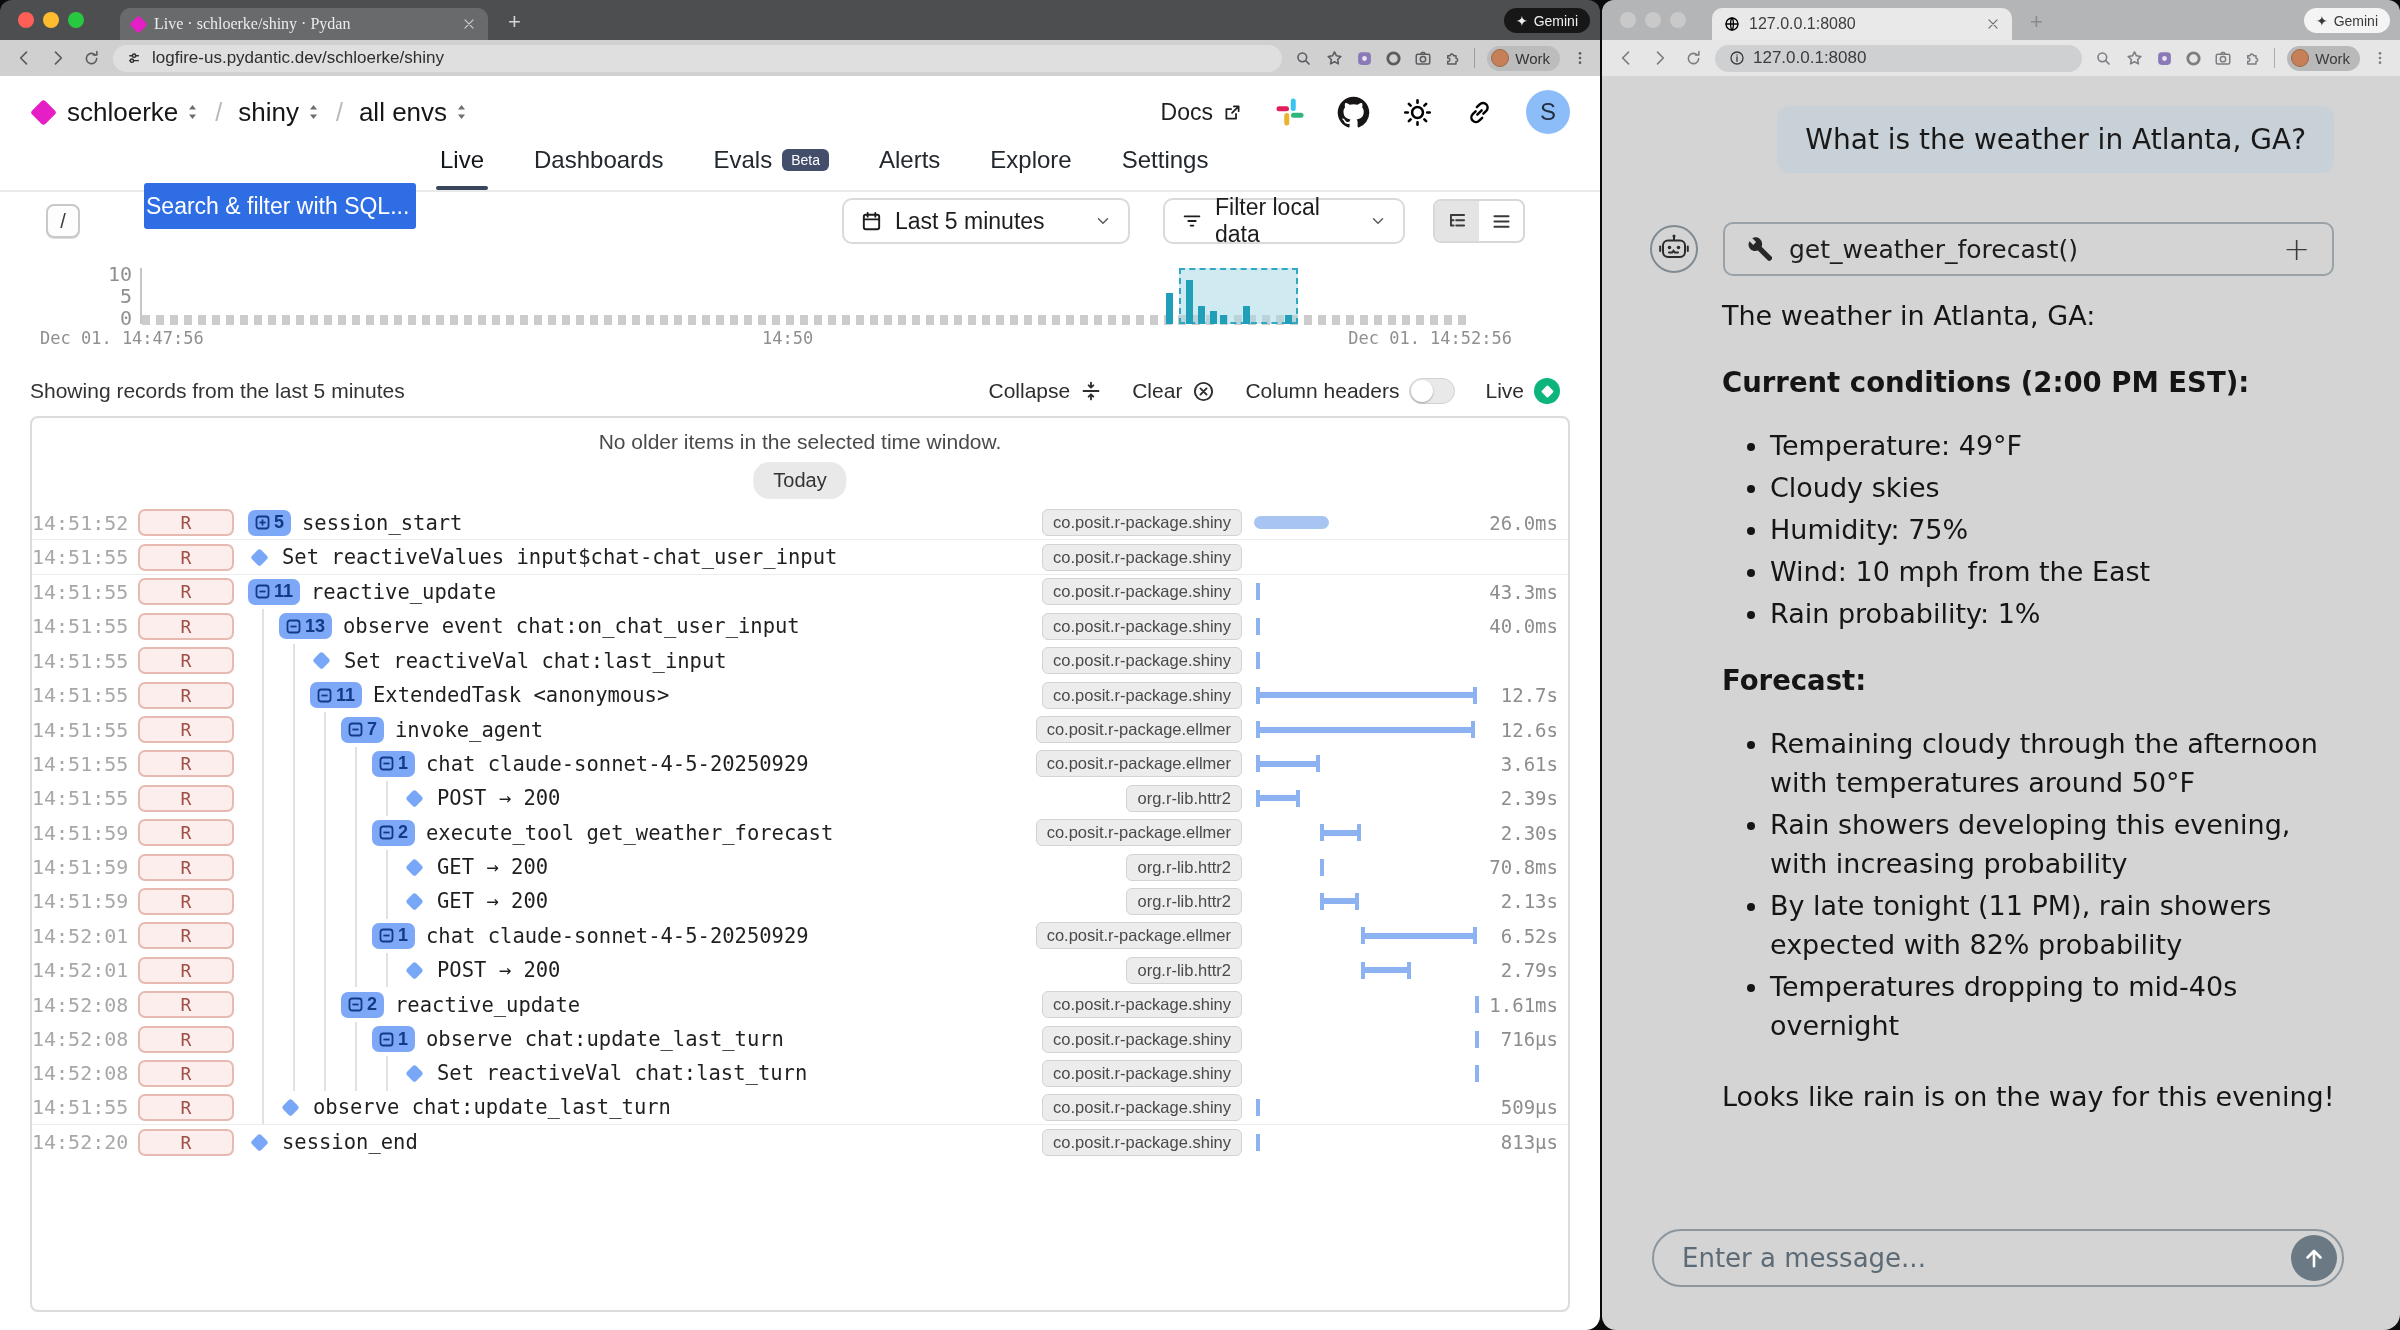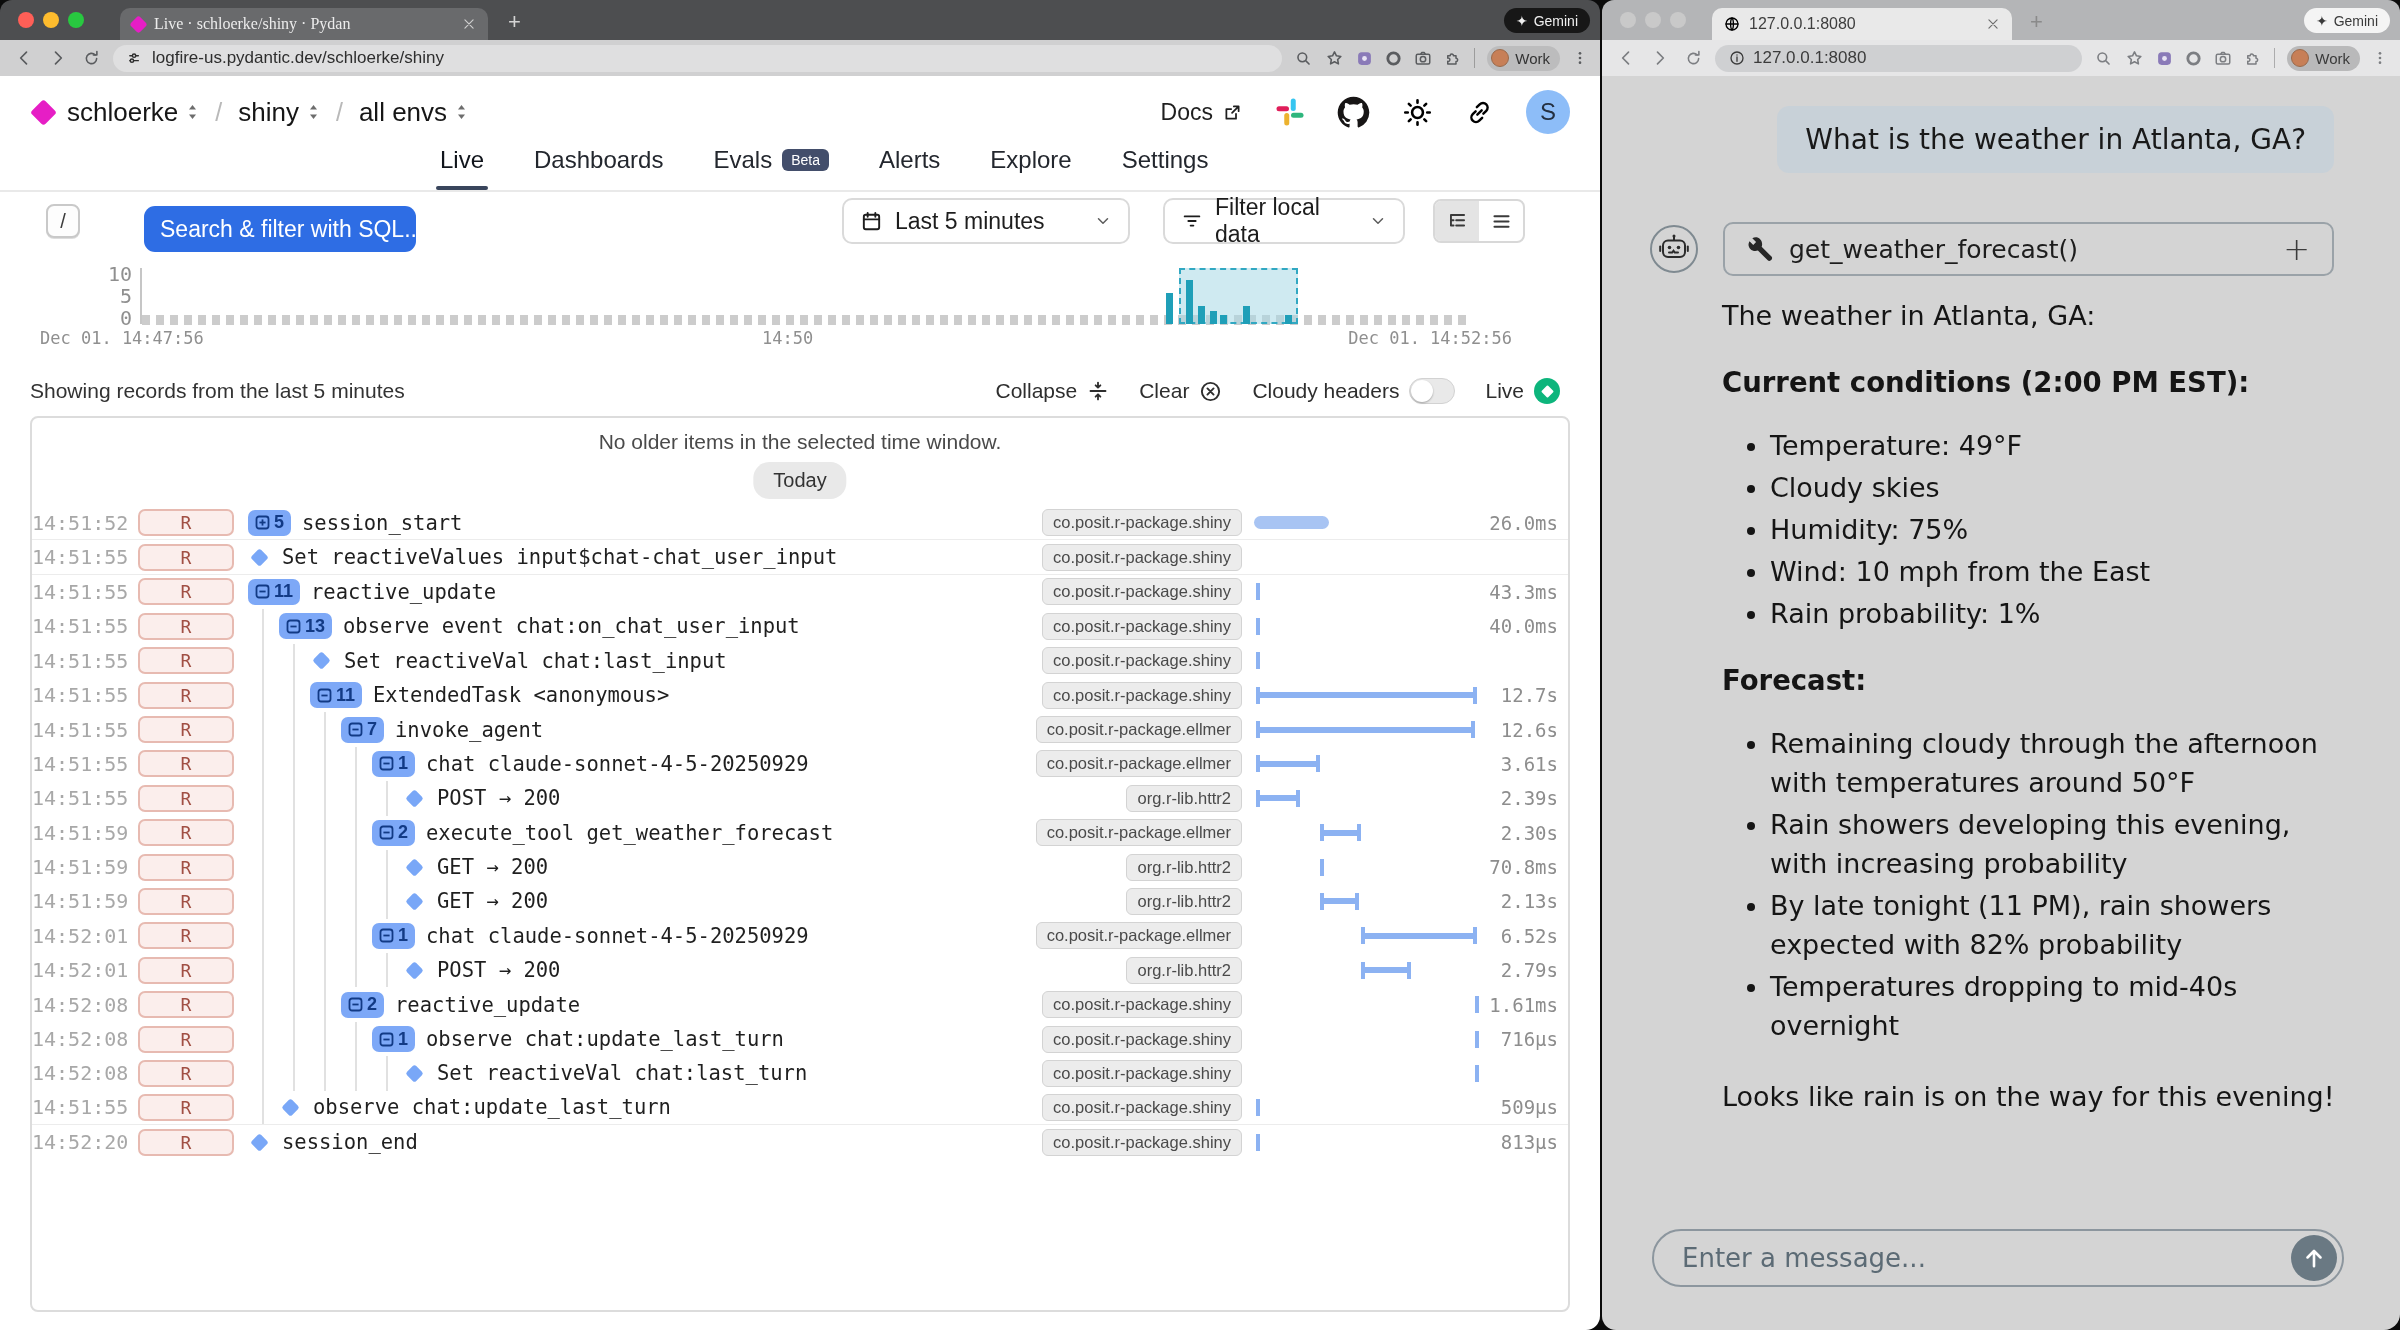--- a/index.html
+++ b/index.html
@@ -60,22 +60,22 @@
   .docs{display:flex;align-items:center;gap:9px;font-size:23px;color:#1f1f1f;}
   .hdr-avatar{width:44px;height:44px;border-radius:50%;background:#8dbdf8;color:#243041;display:flex;align-items:center;justify-content:center;font-size:24px;}
   .nav-row{position:absolute;top:62px;left:0;right:0;height:54px;border-bottom:2px solid #e9e9e9;}
   .nav-inner{position:absolute;left:440px;bottom:0;display:flex;gap:50px;align-items:flex-end;}
   .ntab{position:relative;font-size:24px;color:#23272e;padding-bottom:16px;display:flex;align-items:center;gap:10px;white-space:nowrap;}
   .ntab.active{color:#11151c;}
   .ntab.active::after{content:"";position:absolute;left:-4px;right:-4px;bottom:0;height:4px;background:#39455c;border-radius:2px;}
   .beta{background:#434e6b;color:#fff;font-size:14px;border-radius:6px;padding:4px 9px;line-height:1;}
   .slashkey{position:absolute;top:128px;left:46px;width:34px;height:34px;border:2px solid #c9c9c9;border-radius:8px;background:#fdfdfd;
             display:flex;align-items:center;justify-content:center;font-size:20px;color:#3c3c3c;box-shadow:0 1px 0 #ddd;}
-  .searchbtn{position:absolute;top:130px;left:144px;width:272px;height:46px;border-radius:11px;background:#2e6de4;color:#fff;
-             display:flex;align-items:center;gap:14px;padding:0 16px;font-size:23px;}
+  .searchbtn{position:absolute;top:107px;left:144px;width:272px;height:46px;border-radius:3px;background:#2e6de4;color:#fff;
+             display:flex;align-items:center;gap:14px;padding:0 2px;font-size:23px;}
   .searchbtn .lbl{flex:1;white-space:nowrap;}
   .selbtn{position:absolute;top:122px;height:46px;border:2px solid #dadada;border-radius:10px;background:#fff;
           display:flex;align-items:center;gap:12px;padding:0 16px;font-size:23px;color:#1d1d1d;}
   .timebtn{left:842px;width:288px;}
   .filterbtn{left:1163px;width:242px;}
   .selbtn .chev{color:#5c5c5c;margin-left:auto;}
   .seg{position:absolute;top:123px;left:1433px;width:92px;height:44px;border:2px solid #d8d8d8;border-radius:8px;display:flex;overflow:hidden;background:#fff;}
   .seg>div{flex:1;display:flex;align-items:center;justify-content:center;color:#3a3a3a;}
   .seg .on{background:#e4e4e4;}
 
@@ -434,21 +434,21 @@
           <span class="st-item">
               <span>Clear</span>
               <span class="icon">
                 <svg width="23" height="23" viewBox="0 0 24 24" fill="none" stroke="currentColor" stroke-width="2" stroke-linecap="round" stroke-linejoin="round">
                   <circle cx="12" cy="12" r="9"></circle>
                   <path d="M8.8 8.8l6.4 6.4M15.2 8.8l-6.4 6.4"></path>
                 </svg>
               </span>
             </span>
           <span class="st-item">
-              <span>Cloudy headers</span>
+              <span>Column headers</span>
               <span class="toggle">
                 <span class="knob"></span>
               </span>
             </span>
           <span class="st-item">
               <span>Live</span>
               <span class="livedot">
                 <i></i>
               </span>
             </span>

